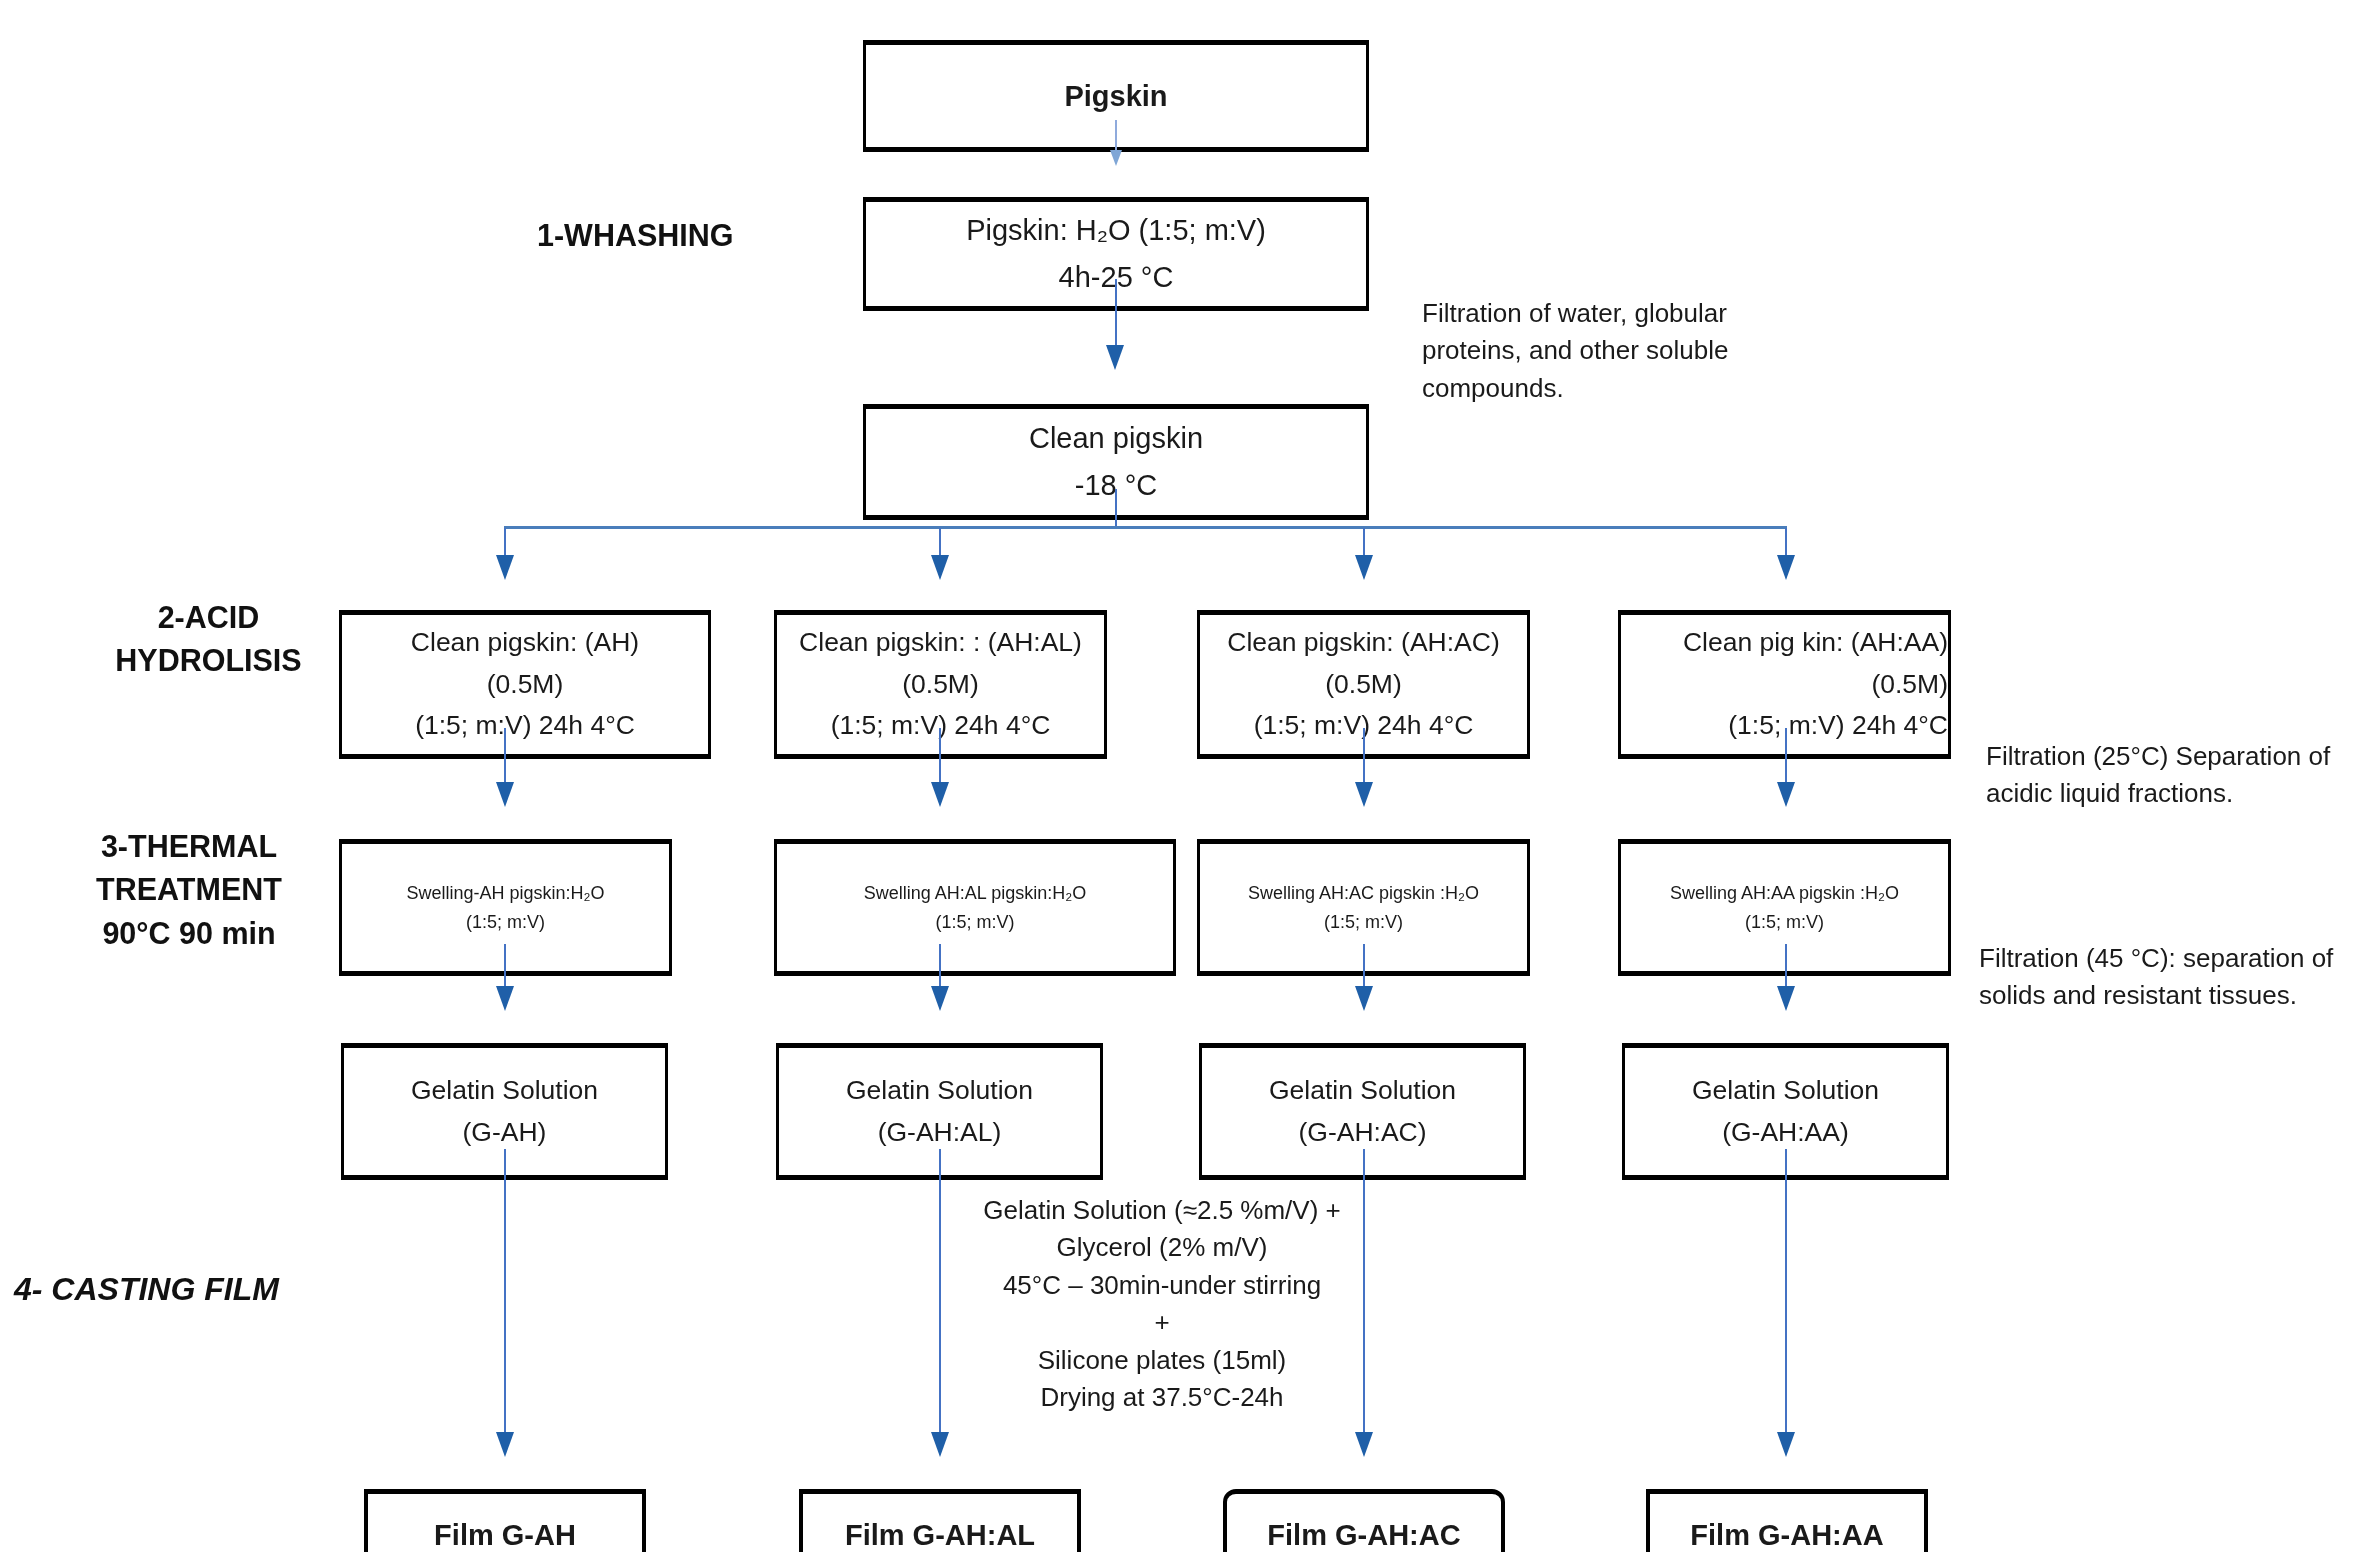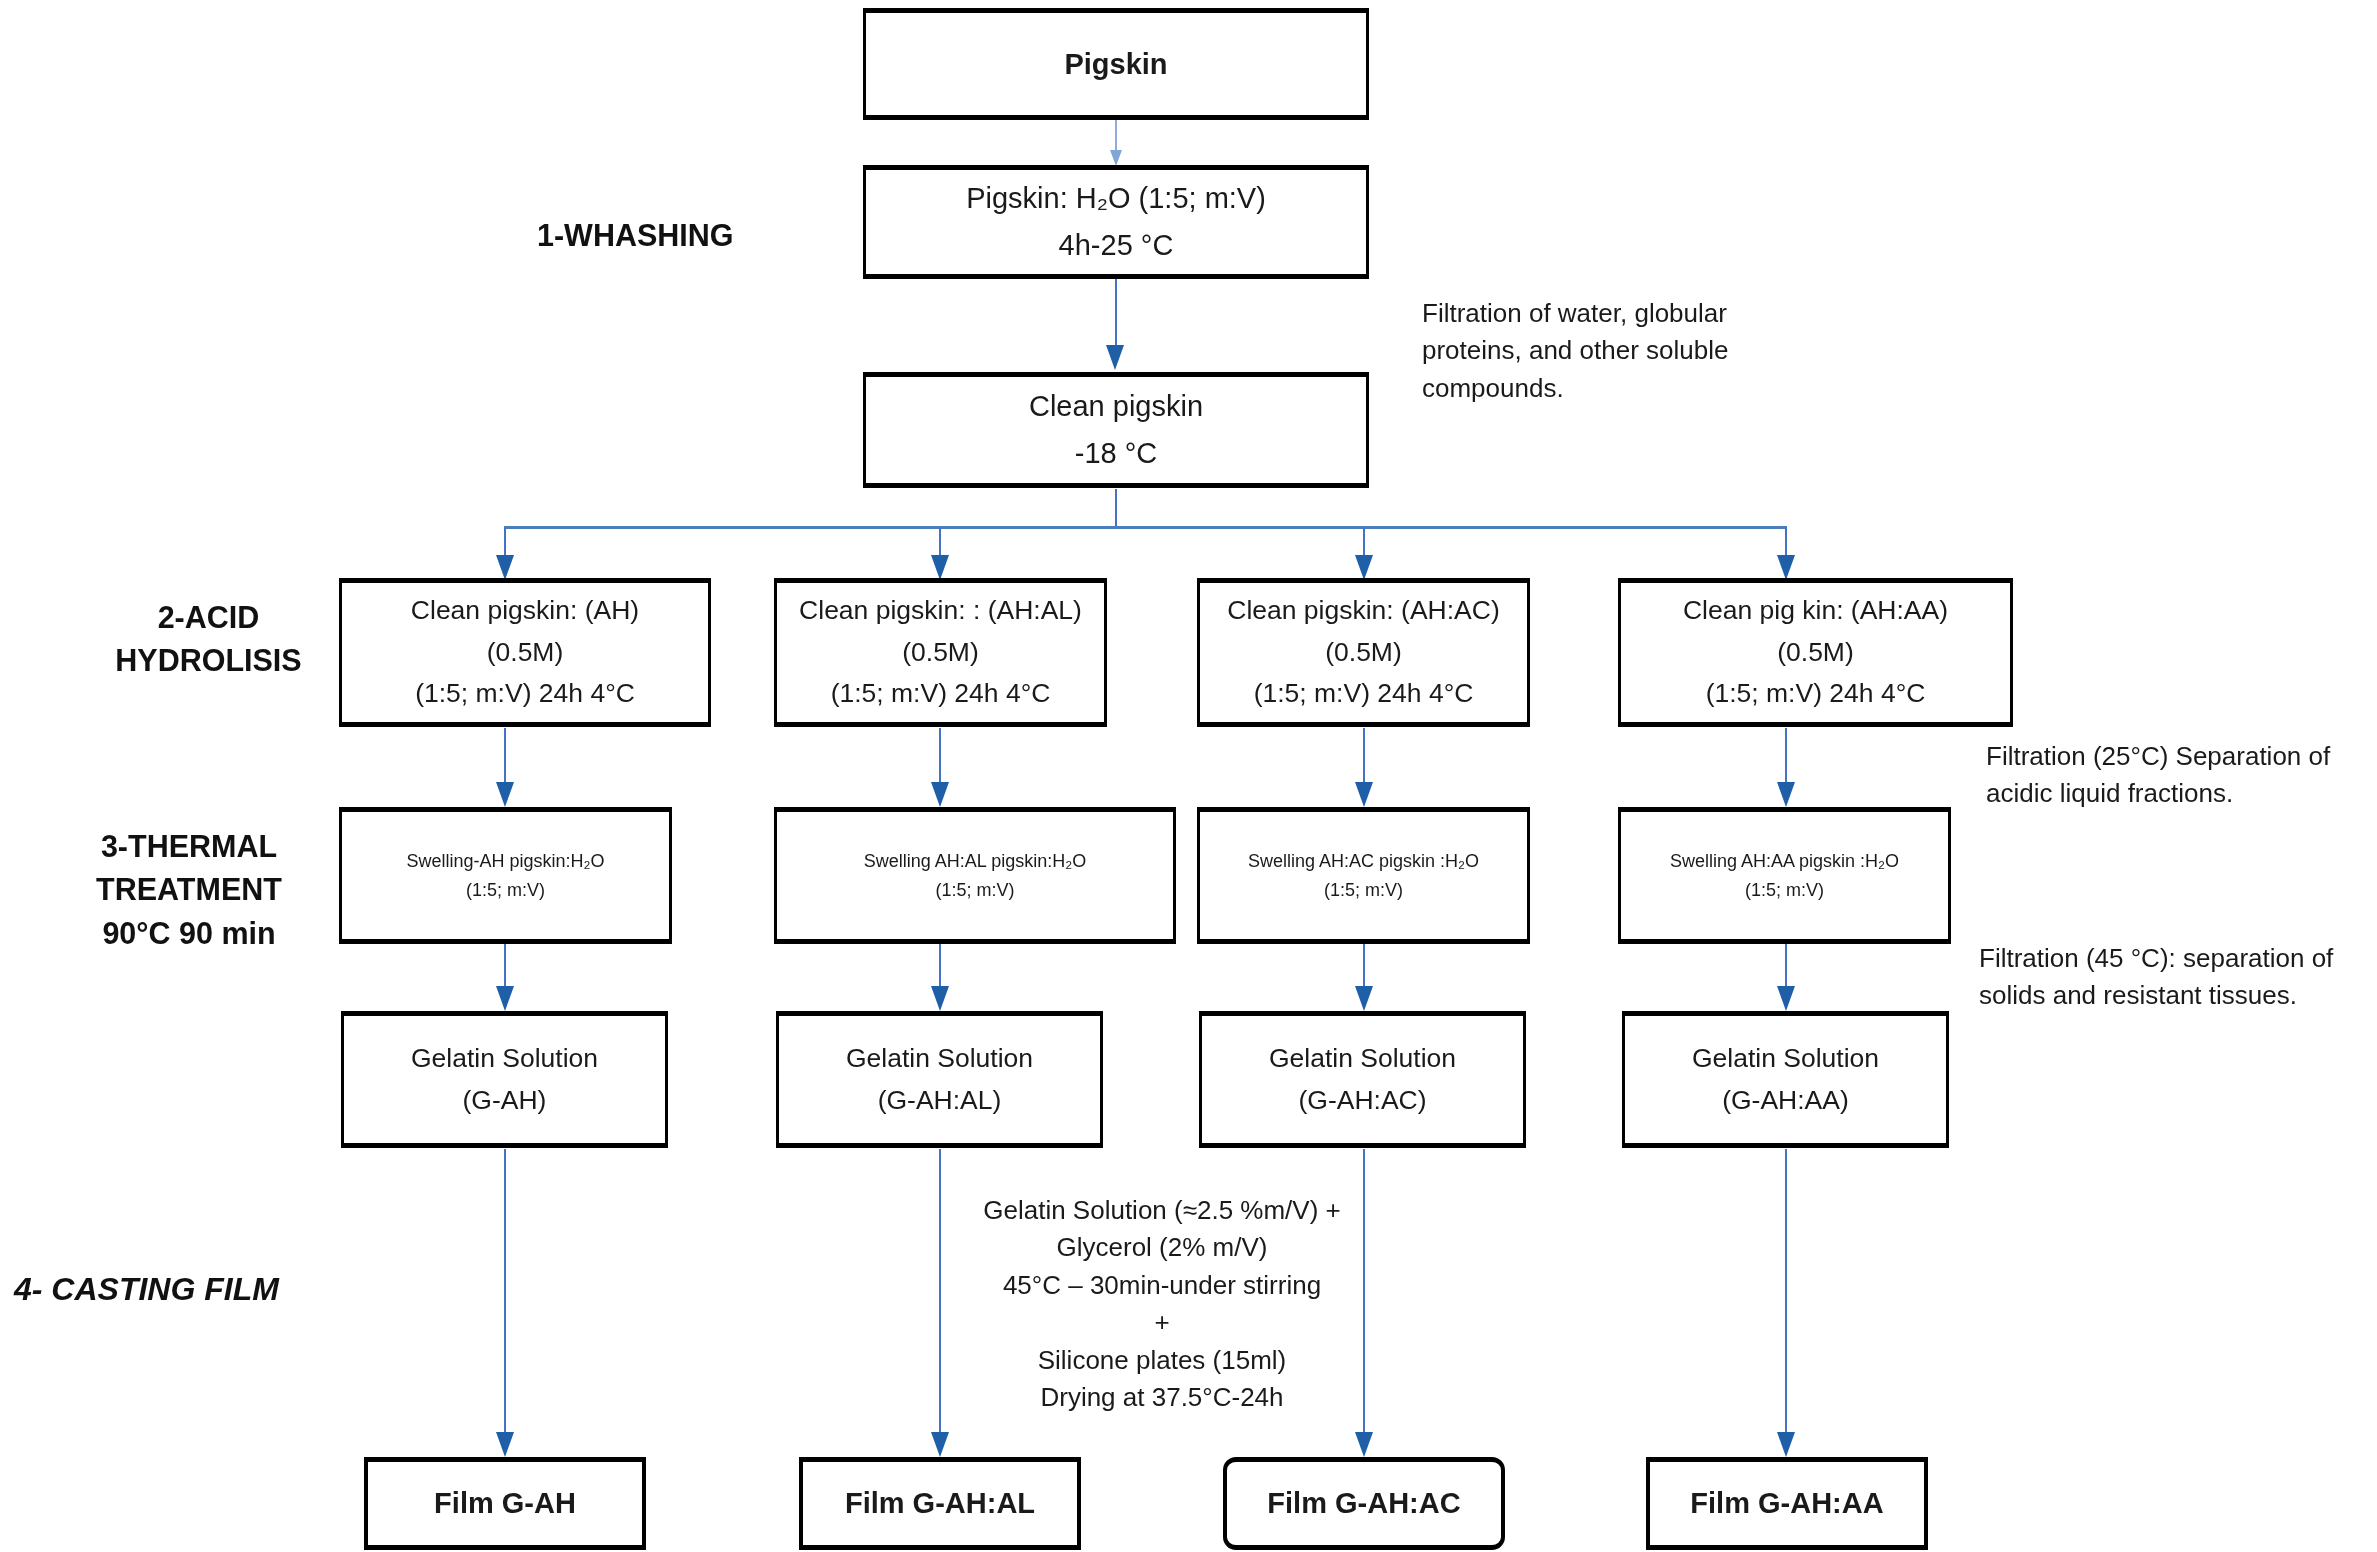--- a/index.html
+++ b/index.html
@@ -6,20 +6,21 @@
   html,body { margin:0; padding:0; background:#ffffff; }
   .canvas {
     position:relative; width:2377px; height:1553px; background:#ffffff;
     font-family:"Liberation Sans", sans-serif; color:#1a1a1a; overflow:hidden;
   }
   .box {
     position:absolute; box-sizing:border-box; background:#ffffff;
     border:3.4px solid #000000; border-top-width:5.1px; border-bottom-width:5.1px;
     display:flex; flex-direction:column; align-items:center; justify-content:center;
     text-align:center;
+    margin-top:32px;
   }
   .box .bl { font-size:26.5px; line-height:1.58; white-space:nowrap; }
   .box.topchain .bl { font-size:29px; line-height:1.62; }
   .box.swell .bl { font-size:18px; line-height:1.6; }
   .box.film { border-width:5.6px 4px; }
   .box.film .bl { font-size:29px; font-weight:bold; }
   .bold { font-weight:bold; }
   .stage-label {
     position:absolute; font-weight:bold; font-size:30.5px; line-height:1.42;
     color:#111111; white-space:pre-line; text-align:center;
@@ -96,21 +97,21 @@
   <div class="box" style="left:774px;top:578px;width:333px;height:149px;">
     <div class="bl">Clean pigskin: : (AH:AL)</div>
     <div class="bl">(0.5M)</div>
     <div class="bl">(1:5; m:V) 24h 4°C</div>
   </div>
   <div class="box" style="left:1197px;top:578px;width:333px;height:149px;">
     <div class="bl">Clean pigskin: (AH:AC)</div>
     <div class="bl">(0.5M)</div>
     <div class="bl">(1:5; m:V) 24h 4°C</div>
   </div>
-  <div class="box" style="left:1618px;top:578px;width:395px;height:149px;">
+  <div class="box" style="left:1618px;top:578px;width:333px;height:149px;align-items:flex-end;">
     <div class="bl">Clean pig kin: (AH:AA)</div>
     <div class="bl">(0.5M)</div>
     <div class="bl">(1:5; m:V) 24h 4°C</div>
   </div>
 
   <div class="vline" style="left:504px;top:728px;height:55px;"></div>
   <div class="ahead" style="left:496px;top:782px;"></div>
   <div class="vline" style="left:939px;top:728px;height:55px;"></div>
   <div class="ahead" style="left:931px;top:782px;"></div>
   <div class="vline" style="left:1363px;top:728px;height:55px;"></div>

